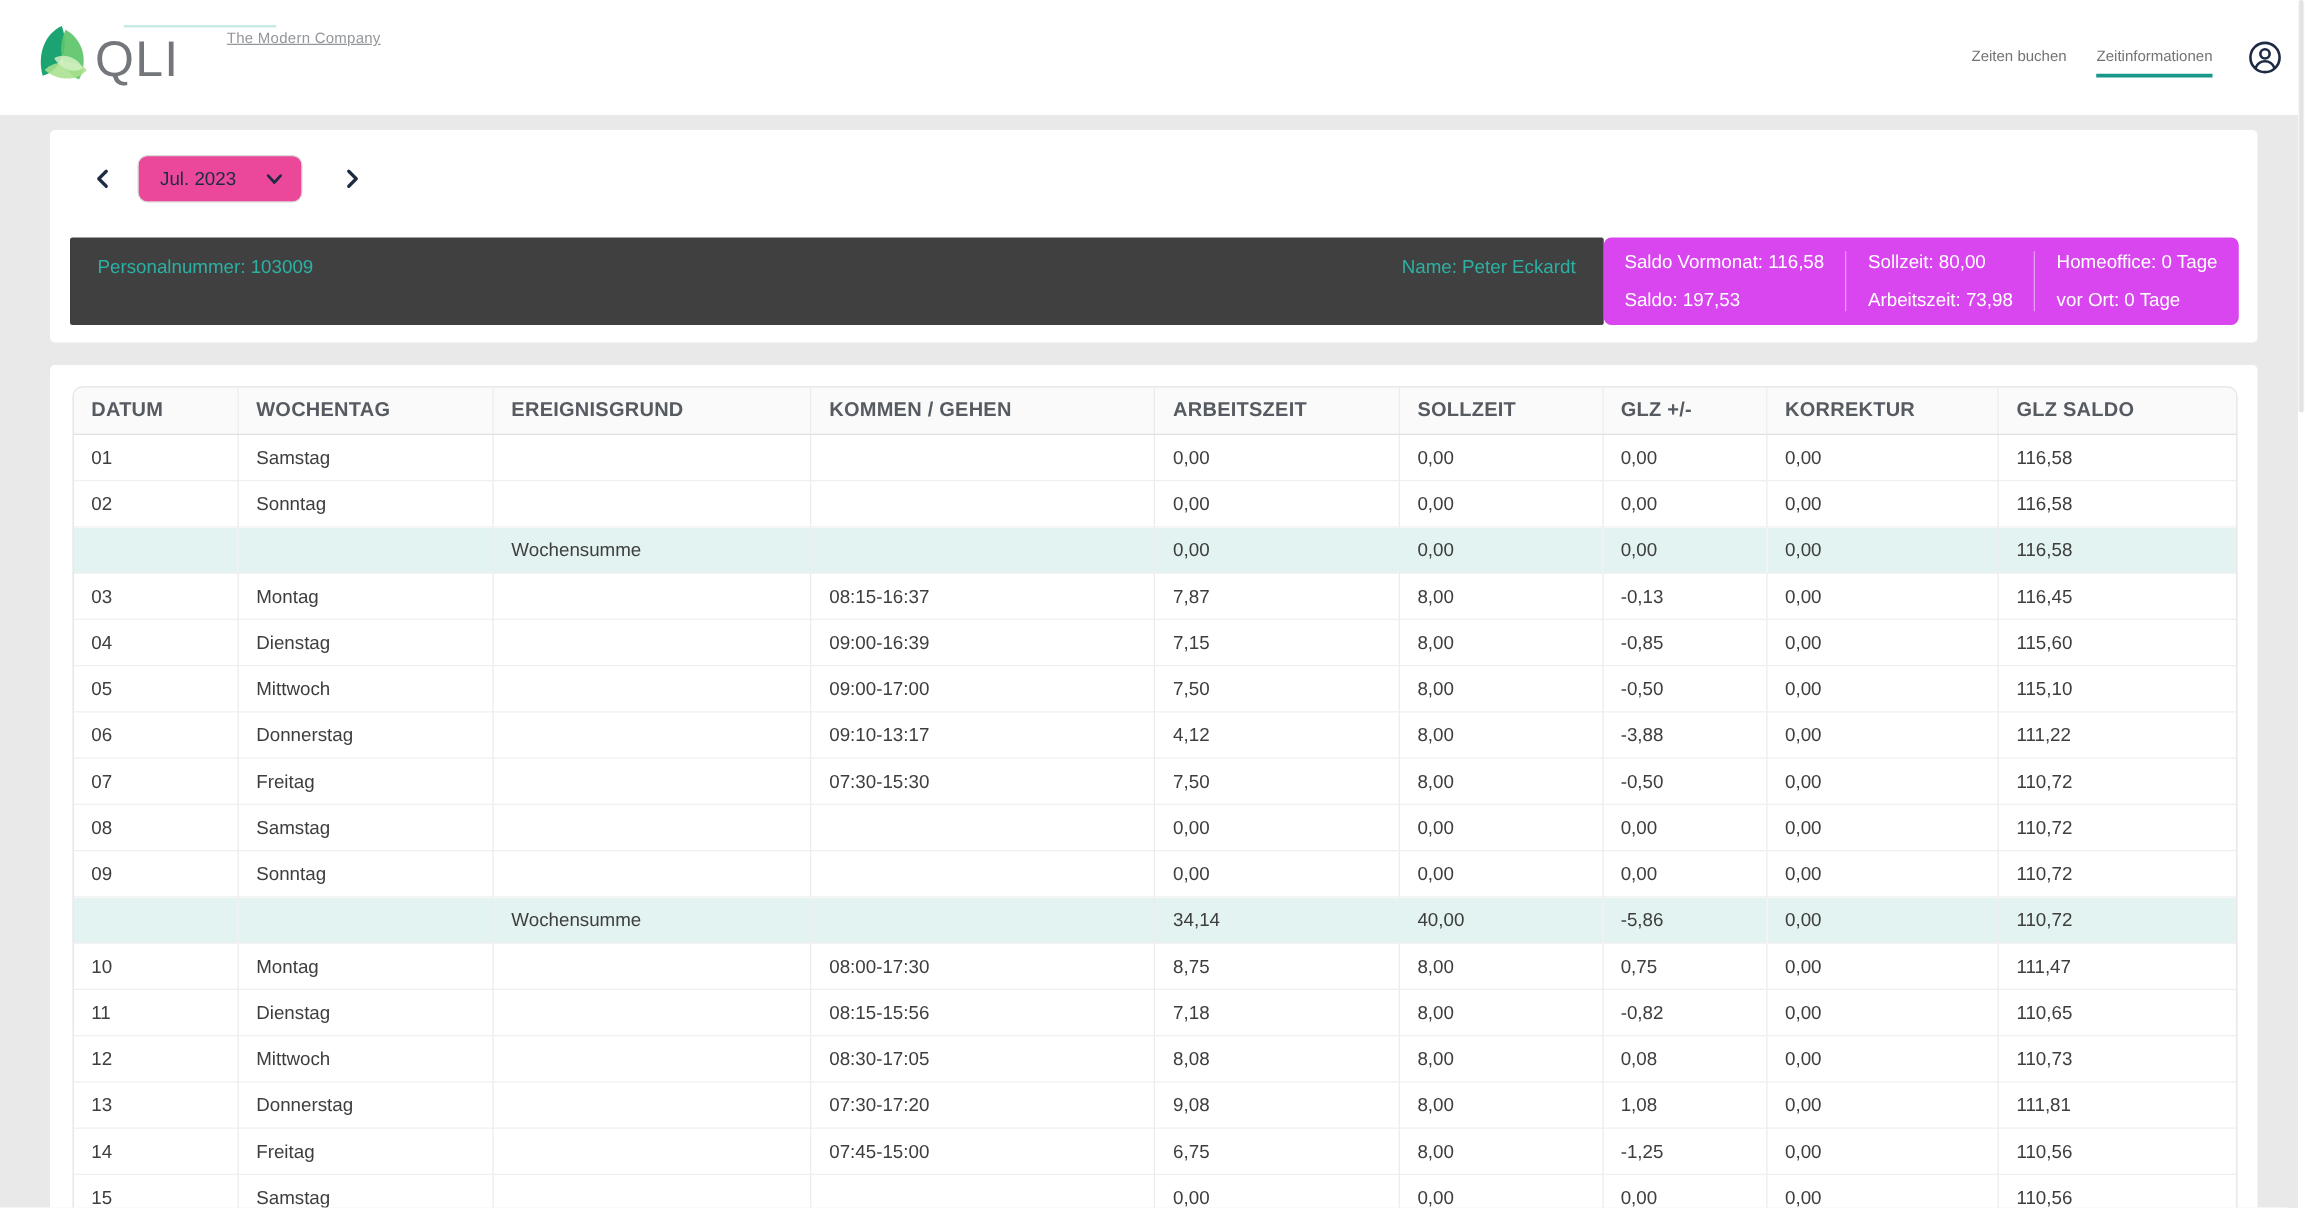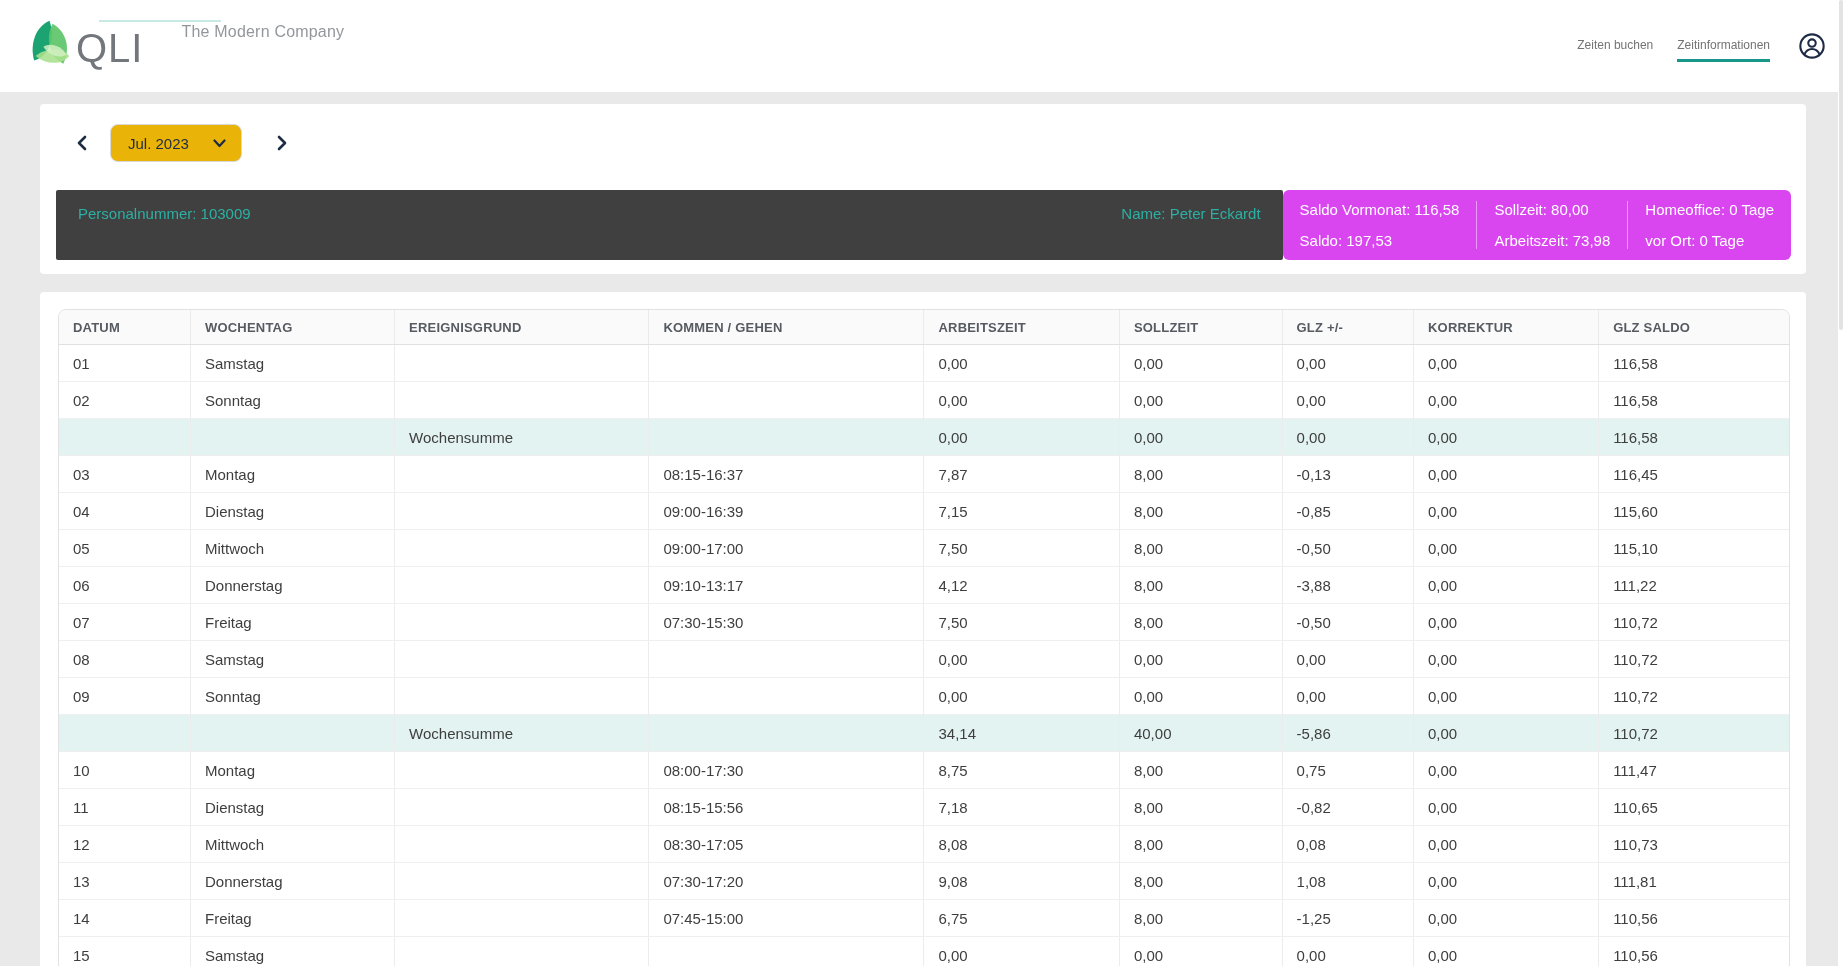--- a/index.html
+++ b/index.html
@@ -17,40 +17,40 @@
     display:flex; align-items:center; justify-content:space-between;
     padding:0 18px 0 28px;
   }
   .logo-block { display:flex; align-items:flex-start; }
   .logo-leaf { width:46px; height:60px; margin-right:2px; }
   .logo-text-col { display:flex; flex-direction:row; margin-top:4px; }
   .logo-word {
     font-size:40px; line-height:56px; color:#73777b; letter-spacing:1px; font-weight:400;
   }
   .logo-underline { height:2px; background:#c7ebe4; width:122px; margin-left:-44px; }
-  .logo-tagline { font-size:16px; color:#93979b; margin:3px 0 0 -40px; letter-spacing:.2px; }
+  .logo-tagline { font-size:12px; color:#93979b; margin:3px 0 0 -40px; letter-spacing:.2px;text-decoration:underline; }
 
   .header-nav { display:flex; align-items:center; gap:24px; }
   .nav-link {
     font-size:12px; color:#737373; text-decoration:none; cursor:pointer;
     padding-bottom:7px; border-bottom:3.5px solid transparent; margin-top:8px;
   }
   .nav-link.active { border-bottom-color:#18988a; }
   .account-btn { background:none; border:none; cursor:pointer; display:flex; align-items:center; margin-left:4px; }
 
   
   .main-area { padding:12px 38px 0 40px; }
   .card { background:#ffffff; border-radius:4px; }
 
   .card-top { padding:20px 15px 14px 16px; }
   .month-nav { display:flex; align-items:center; margin-left:12px; }
   .chev-btn { background:none; border:none; cursor:pointer; padding:4px 6px; display:flex; align-items:center; }
   .month-select {
     margin:0 26px 0 14px; width:132px; height:38px;
-    border:1px solid #d8d8d8; border-radius:8px; background:#eab308;
+    border:1px solid #d8d8d8; border-radius:8px; background:#ec4899;
     display:flex; align-items:center; justify-content:space-between;
     padding:0 15px 0 17px; font-size:15px; color:#1d2c44; cursor:pointer;
   }
 
   .info-row { display:flex; justify-content:space-between; margin-top:28px; }
   .employee-box {
     background:#404040; color:#2cb0a3; font-size:15px;
     width:1285px; padding:15px 22px 14px 22px; border-radius:2px;
     display:flex; flex-direction:row; justify-content:space-between; height:70px;
   }
@@ -59,21 +59,21 @@
     display:flex; align-items:stretch; height:70px; padding:11px 0;
   }
   .summary-col { padding:0 17px; display:flex; flex-direction:column; justify-content:space-between; font-size:15px; white-space:nowrap; }
   .summary-col + .summary-col { border-left:1px solid rgba(255,255,255,.45); }
 
   
   .card-table { margin-top:18px; padding:17px 16px 20px 18px; height:700px; }
   .table-frame { border:1px solid #e2e2e2; border-radius:8px; overflow:hidden; }
   table { width:100%; border-collapse:collapse; table-layout:fixed; }
   th {
-    background:#fafafa; text-align:left; font-size:13px; font-weight:600; color:#565b61;
+    background:#fafafa; text-align:left; font-size:16px; font-weight:600; color:#565b61;
     letter-spacing:.2px; padding:10px 14px 9px 14px;
     border-bottom:1px solid #e0e0e0; border-right:1px solid #ebebeb;
     white-space:nowrap; overflow:hidden;
   }
   td {
     font-size:15px; color:#3e3e3e; padding:9px 14px 8px 14px; height:37px;
     border-bottom:1px solid #efefef; border-right:1px solid #ececec;
     white-space:nowrap; overflow:hidden;
   }
   th:last-child, td:last-child { border-right:none; }

